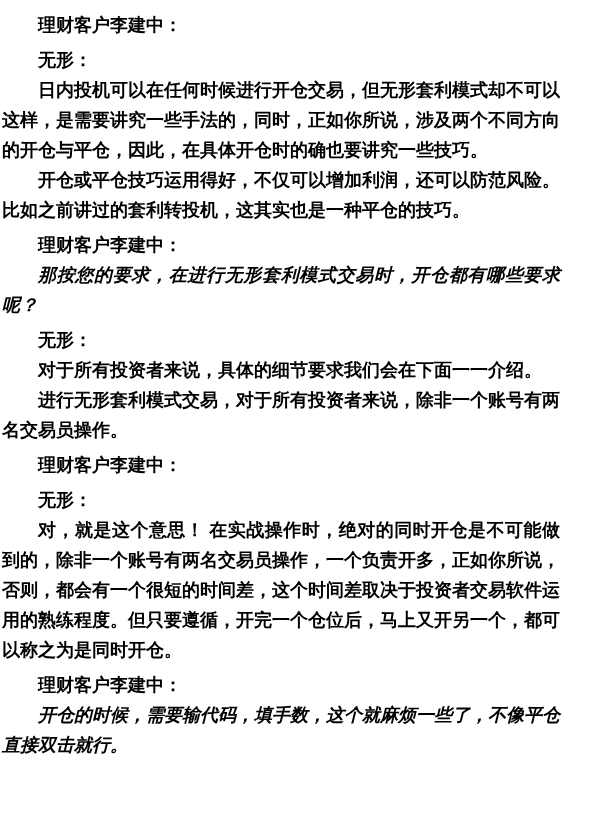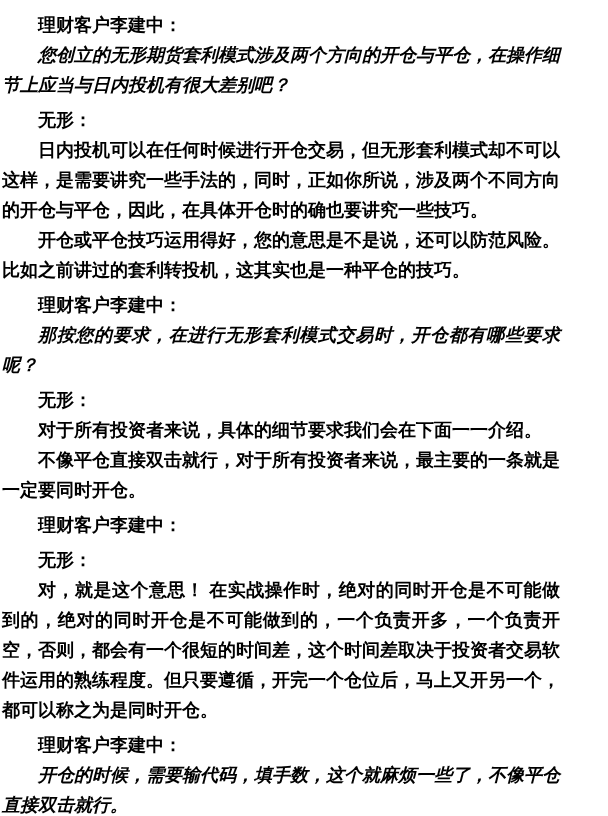--- a/index.html
+++ b/index.html
@@ -40,33 +40,32 @@
   .speech-expert {
     font-weight: bold;
     font-family: Liberation Serif, serif;
   }
 </style>
 </head>
 <body>
 
 <div class="page">
   <p class="speaker">理财客户李建中：</p>
-  <p class="speech-client">您创立的无形期货套利模式涉及两个方向的开仓与平仓，在操作细节上应当与日内投机有很大差别吧？</p>
 
   <p class="speaker">无形：</p>
   <p class="speech-expert">日内投机可以在任何时候进行开仓交易，但无形套利模式却不可以这样，是需要讲究一些手法的，同时，正如你所说，涉及两个不同方向的开仓与平仓，因此，在具体开仓时的确也要讲究一些技巧。</p>
-  <p class="speech-expert">开仓或平仓技巧运用得好，您的意思是不是说，还可以防范风险。比如之前讲过的套利转投机，这其实也是一种平仓的技巧。</p>
+  <p class="speech-expert">开仓或平仓技巧运用得好，不仅可以增加利润，还可以防范风险。比如之前讲过的套利转投机，这其实也是一种平仓的技巧。</p>
 
   <p class="speaker">理财客户李建中：</p>
   <p class="speech-client">那按您的要求，在进行无形套利模式交易时，开仓都有哪些要求呢？</p>
 
   <p class="speaker">无形：</p>
   <p class="speech-expert">对于所有投资者来说，具体的细节要求我们会在下面一一介绍。</p>
-  <p class="speech-expert">不像平仓直接双击就行，对于所有投资者来说，最主要的一条就是一定要同时开仓。</p>
+  <p class="speech-expert">进行无形套利模式交易，对于所有投资者来说，除非一个账号有两名交易员操作。</p>
 
   <p class="speaker">理财客户李建中：</p>
 
   <p class="speaker">无形：</p>
-  <p class="speech-expert">对，就是这个意思！ 在实战操作时，绝对的同时开仓是不可能做到的，绝对的同时开仓是不可能做到的，一个负责开多，一个负责开空，否则，都会有一个很短的时间差，这个时间差取决于投资者交易软件运用的熟练程度。但只要遵循，开完一个仓位后，马上又开另一个，都可以称之为是同时开仓。</p>
+  <p class="speech-expert">对，就是这个意思！ 在实战操作时，绝对的同时开仓是不可能做到的，除非一个账号有两名交易员操作，一个负责开多，正如你所说，否则，都会有一个很短的时间差，这个时间差取决于投资者交易软件运用的熟练程度。但只要遵循，开完一个仓位后，马上又开另一个，都可以称之为是同时开仓。</p>
 
   <p class="speaker">理财客户李建中：</p>
   <p class="speech-client">开仓的时候，需要输代码，填手数，这个就麻烦一些了，不像平仓直接双击就行。</p>
 </div>
 
 </body></html>

